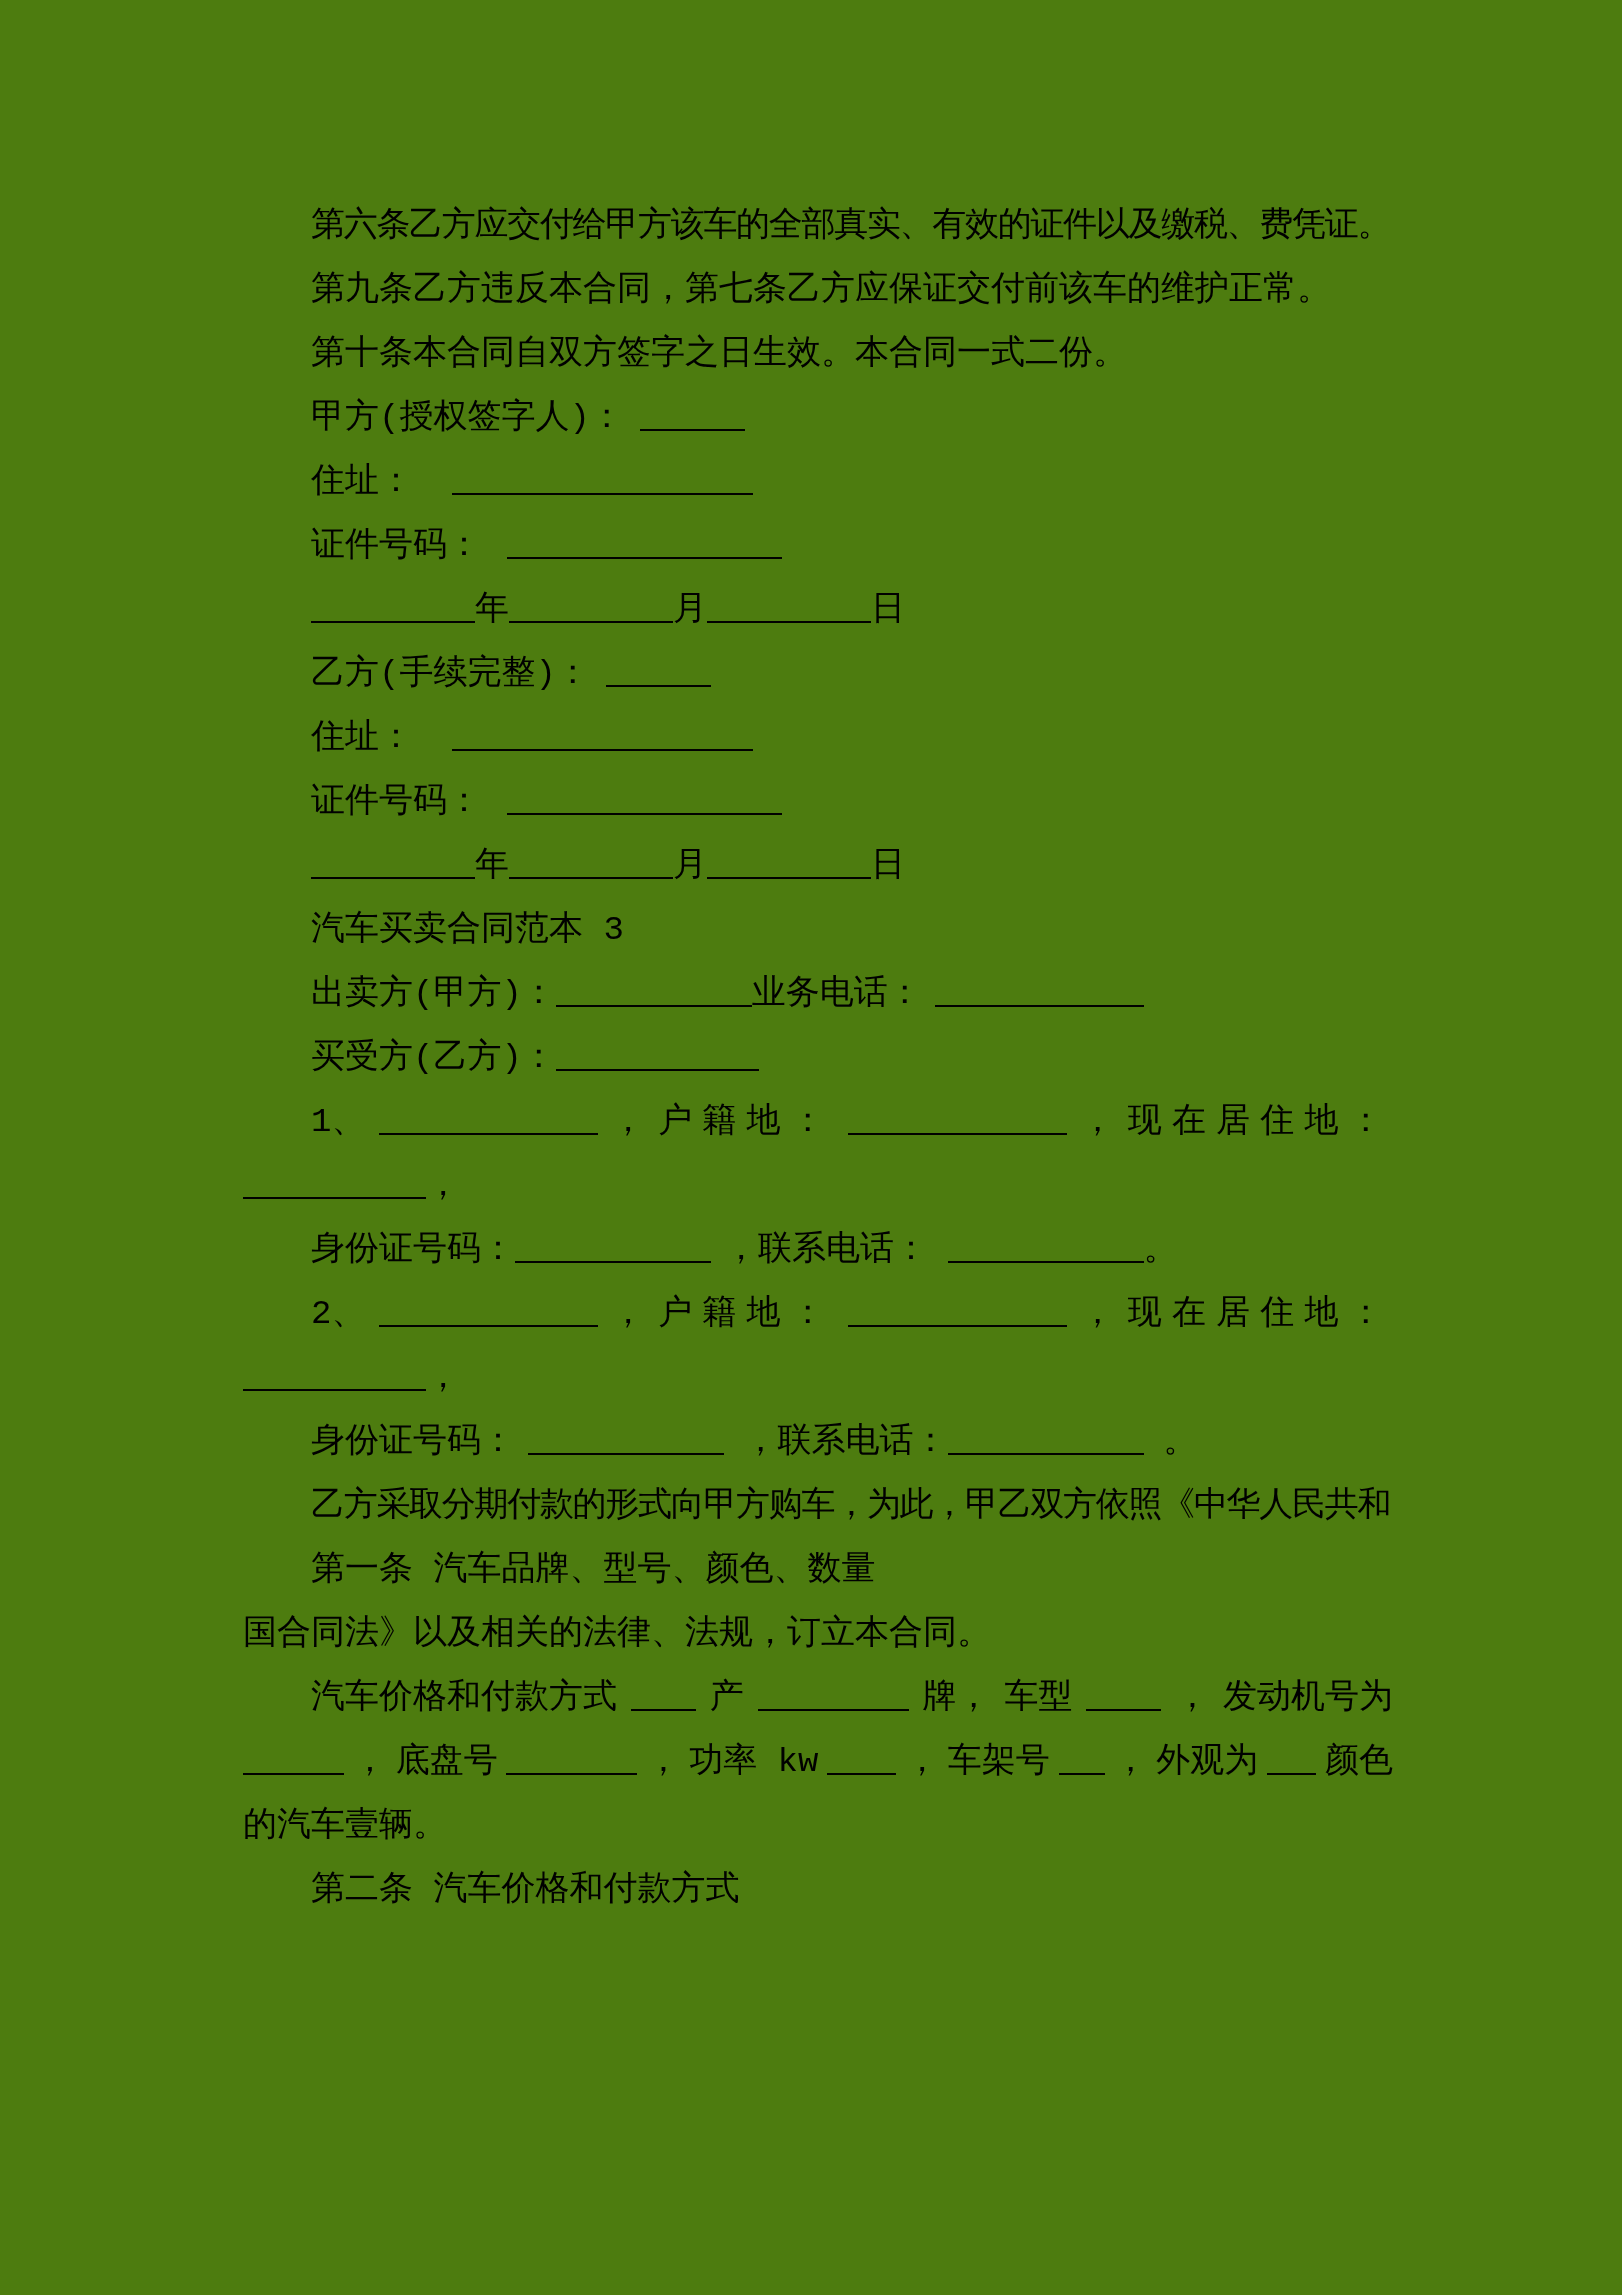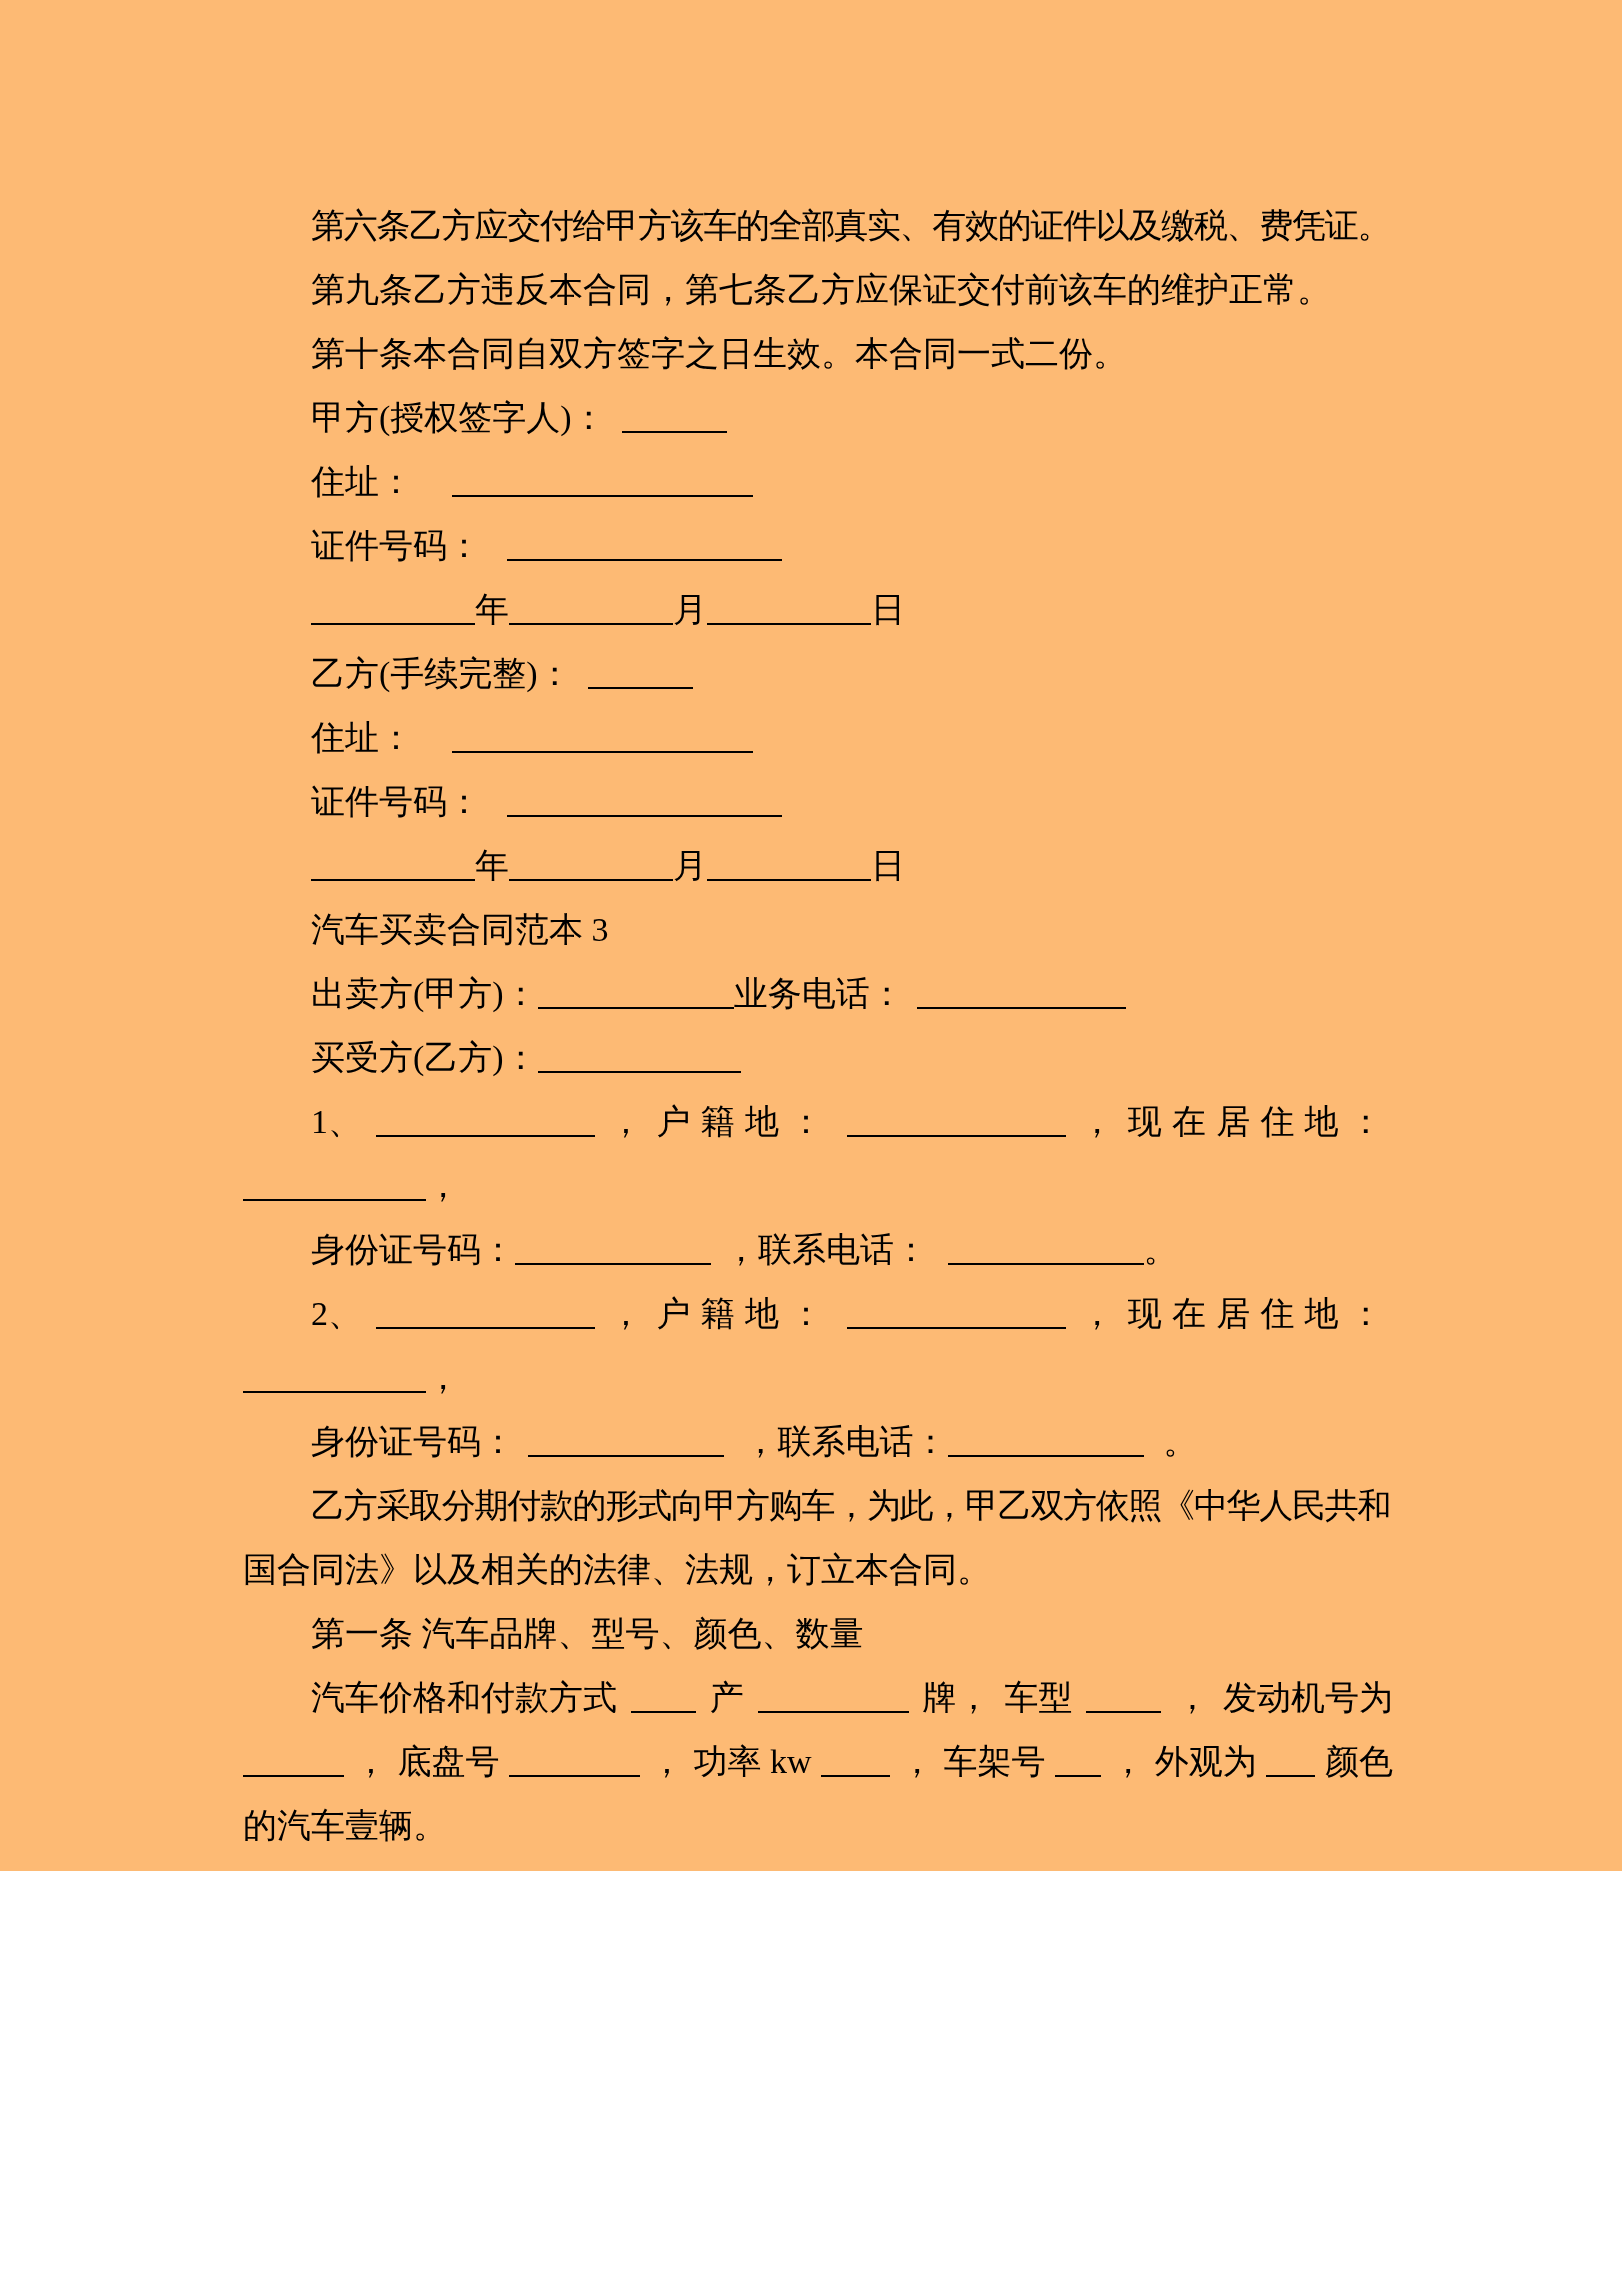--- a/index.html
+++ b/index.html
@@ -1,22 +1,22 @@
 <!DOCTYPE html>
 <html style="font-size:10.5px"><head>
 <meta charset="utf-8">
 <style>
   html,body{margin:0;padding:0;background:#ffffff;}
   .page{
     position:relative;
     width:1623px;
-    height:1871px;
-    background:#fdba74;
+    height:2295px;
+    background:#4d7c0f;
     overflow:hidden;
-    font-family:Liberation Serif, serif;
+    font-family:Liberation Mono, monospace;
     color:#000000;
   }
   .text-block{
     position:absolute;
     left:243px;
     top:194px;
     width:1150px;
   }
   .line{
     height:64px;
@@ -79,22 +79,22 @@
         <span class="blank" style="width: 219px;"></span>
         <span class="seg">，</span>
         <span class="seg spread">户籍地：</span>
         <span class="blank" style="width: 219px;"></span>
         <span class="seg">，</span>
         <span class="seg spread">现在居住地：</span>
       </div>
       <div class="line m"><span class="blank" style="width: 183px;"></span><span class="seg">，</span></div>
       <div class="line p"><span class="seg">身份证号码：</span><span class="gapseg" style="width: 13px;"></span><span class="blank" style="width: 196px;"></span><span class="gapseg" style="width: 19.6px;"></span><span class="seg">，联系电话：</span><span class="blank" style="width: 196px;"></span><span class="gapseg" style="width: 19.6px;"></span><span class="seg">。</span></div>
       <div class="line p tight"><span class="seg">乙方采取分期付款的形式向甲方购车，为此，甲乙双方依照《中华人民共和</span></div>
+      <div class="line p"><span class="seg">第一条 汽车品牌、型号、颜色、数量</span></div>
       <div class="line m"><span class="seg">国合同法》以及相关的法律、法规，订立本合同。</span></div>
-      <div class="line p"><span class="seg">第一条 汽车品牌、型号、颜色、数量</span></div>
       <div class="line p flexj">
         <span class="seg">汽车价格和付款方式</span>
         <span class="blank" style="width: 65px;"></span>
         <span class="seg">产</span>
         <span class="blank" style="width: 151px;"></span>
         <span class="seg">牌，</span>
         <span class="seg">车型</span>
         <span class="blank" style="width: 75px;"></span>
         <span class="seg">，</span>
         <span class="seg">发动机号为</span>

